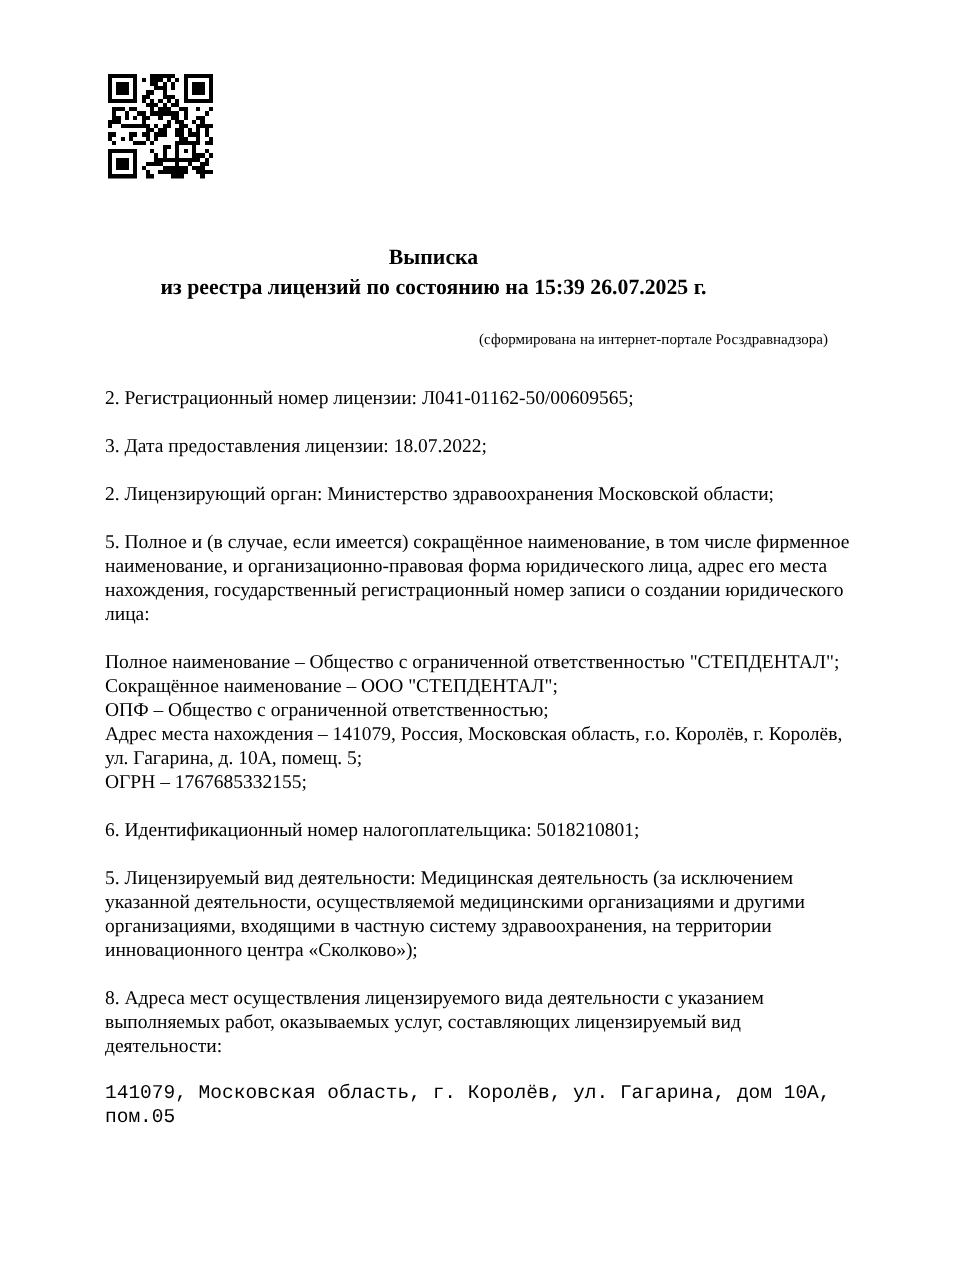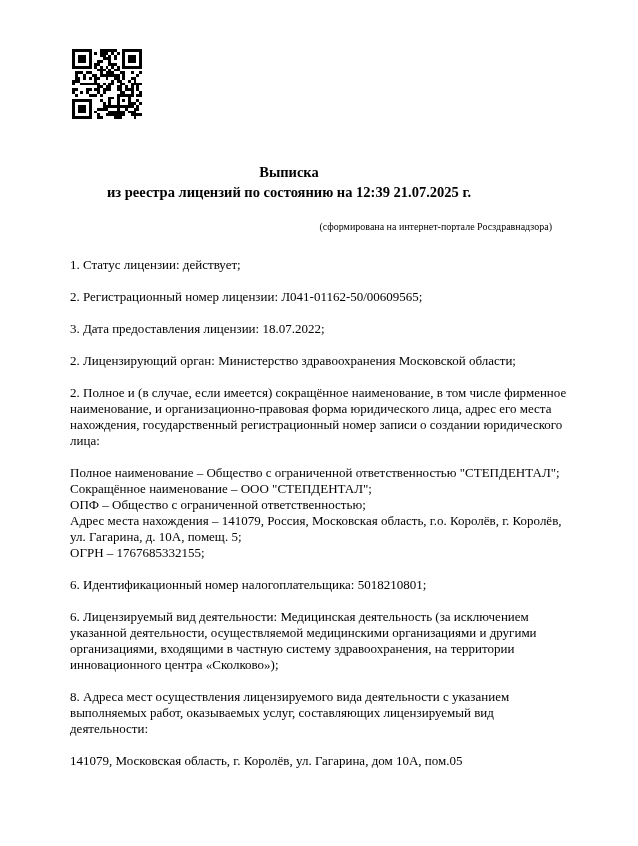--- a/index.html
+++ b/index.html
@@ -26,21 +26,21 @@
     font-size:10px;line-height:12px;
     text-align:left;
   }
   .body-text{
     position:absolute;left:70px;top:257px;
     width:505px;
     font-size:13px;line-height:16px;
     text-align:left;
   }
   .body-text .para{margin:0 0 16px 0;}
-  .body-text .para:last-child{margin-bottom:12px;}
+  .body-text .para:last-child{margin-bottom:12px;font-family:Liberation Mono, monospace;}
 </style>
 </head>
 <body>
 
 <div class="page">
 
   <div class="qr" id="qr"><svg viewBox="0 0 25 25" width="100%" height="100%" shape-rendering="crispEdges" fill="#000000">
         <rect x="0" y="0" width="1" height="1"></rect>
         <rect x="1" y="0" width="1" height="1"></rect>
         <rect x="2" y="0" width="1" height="1"></rect>
@@ -351,37 +351,36 @@
         <rect x="9" y="24" width="1" height="1"></rect>
         <rect x="10" y="24" width="1" height="1"></rect>
         <rect x="15" y="24" width="1" height="1"></rect>
         <rect x="16" y="24" width="1" height="1"></rect>
         <rect x="17" y="24" width="1" height="1"></rect>
         <rect x="22" y="24" width="1" height="1"></rect>
       </svg></div>
 
   <div class="title-block">
     <div>Выписка</div>
-    <div>из реестра лицензий по состоянию на 12:39 21.07.2025 г.</div>
+    <div>из реестра лицензий по состоянию на 15:39 26.07.2025 г.</div>
   </div>
 
   <div class="subtitle">(сформирована на интернет-портале Росздравнадзора)</div>
 
   <div class="body-text">
-    <p class="para">1. Статус лицензии: действует;</p>
     <p class="para">2. Регистрационный номер лицензии: Л041-01162-50/00609565;</p>
     <p class="para">3. Дата предоставления лицензии: 18.07.2022;</p>
     <p class="para">2. Лицензирующий орган: Министерство здравоохранения Московской области;</p>
-    <p class="para">2. Полное и (в случае, если имеется) сокращённое наименование, в том числе фирменное наименование, и организационно-правовая форма юридического лица, адрес его места нахождения, государственный регистрационный номер записи о создании юридического лица:</p>
+    <p class="para">5. Полное и (в случае, если имеется) сокращённое наименование, в том числе фирменное наименование, и организационно-правовая форма юридического лица, адрес его места нахождения, государственный регистрационный номер записи о создании юридического лица:</p>
     <div class="para">
       <div>Полное наименование – Общество с ограниченной ответственностью "СТЕПДЕНТАЛ";</div>
       <div>Сокращённое наименование – ООО "СТЕПДЕНТАЛ";</div>
       <div>ОПФ – Общество с ограниченной ответственностью;</div>
       <div>Адрес места нахождения – 141079, Россия, Московская область, г.о. Королёв, г. Королёв, ул. Гагарина, д. 10А, помещ. 5;</div>
       <div>ОГРН – 1767685332155;</div>
     </div>
     <p class="para">6. Идентификационный номер налогоплательщика: 5018210801;</p>
-    <p class="para">6. Лицензируемый вид деятельности: Медицинская деятельность (за исключением указанной деятельности, осуществляемой медицинскими организациями и другими организациями, входящими в частную систему здравоохранения, на территории инновационного центра «Сколково»);</p>
+    <p class="para">5. Лицензируемый вид деятельности: Медицинская деятельность (за исключением указанной деятельности, осуществляемой медицинскими организациями и другими организациями, входящими в частную систему здравоохранения, на территории инновационного центра «Сколково»);</p>
     <p class="para">8. Адреса мест осуществления лицензируемого вида деятельности с указанием выполняемых работ, оказываемых услуг, составляющих лицензируемый вид деятельности:</p>
     <p class="para">141079, Московская область, г. Королёв, ул. Гагарина, дом 10А, пом.05</p>
   </div>
 
 </div>
 
 </body></html>

